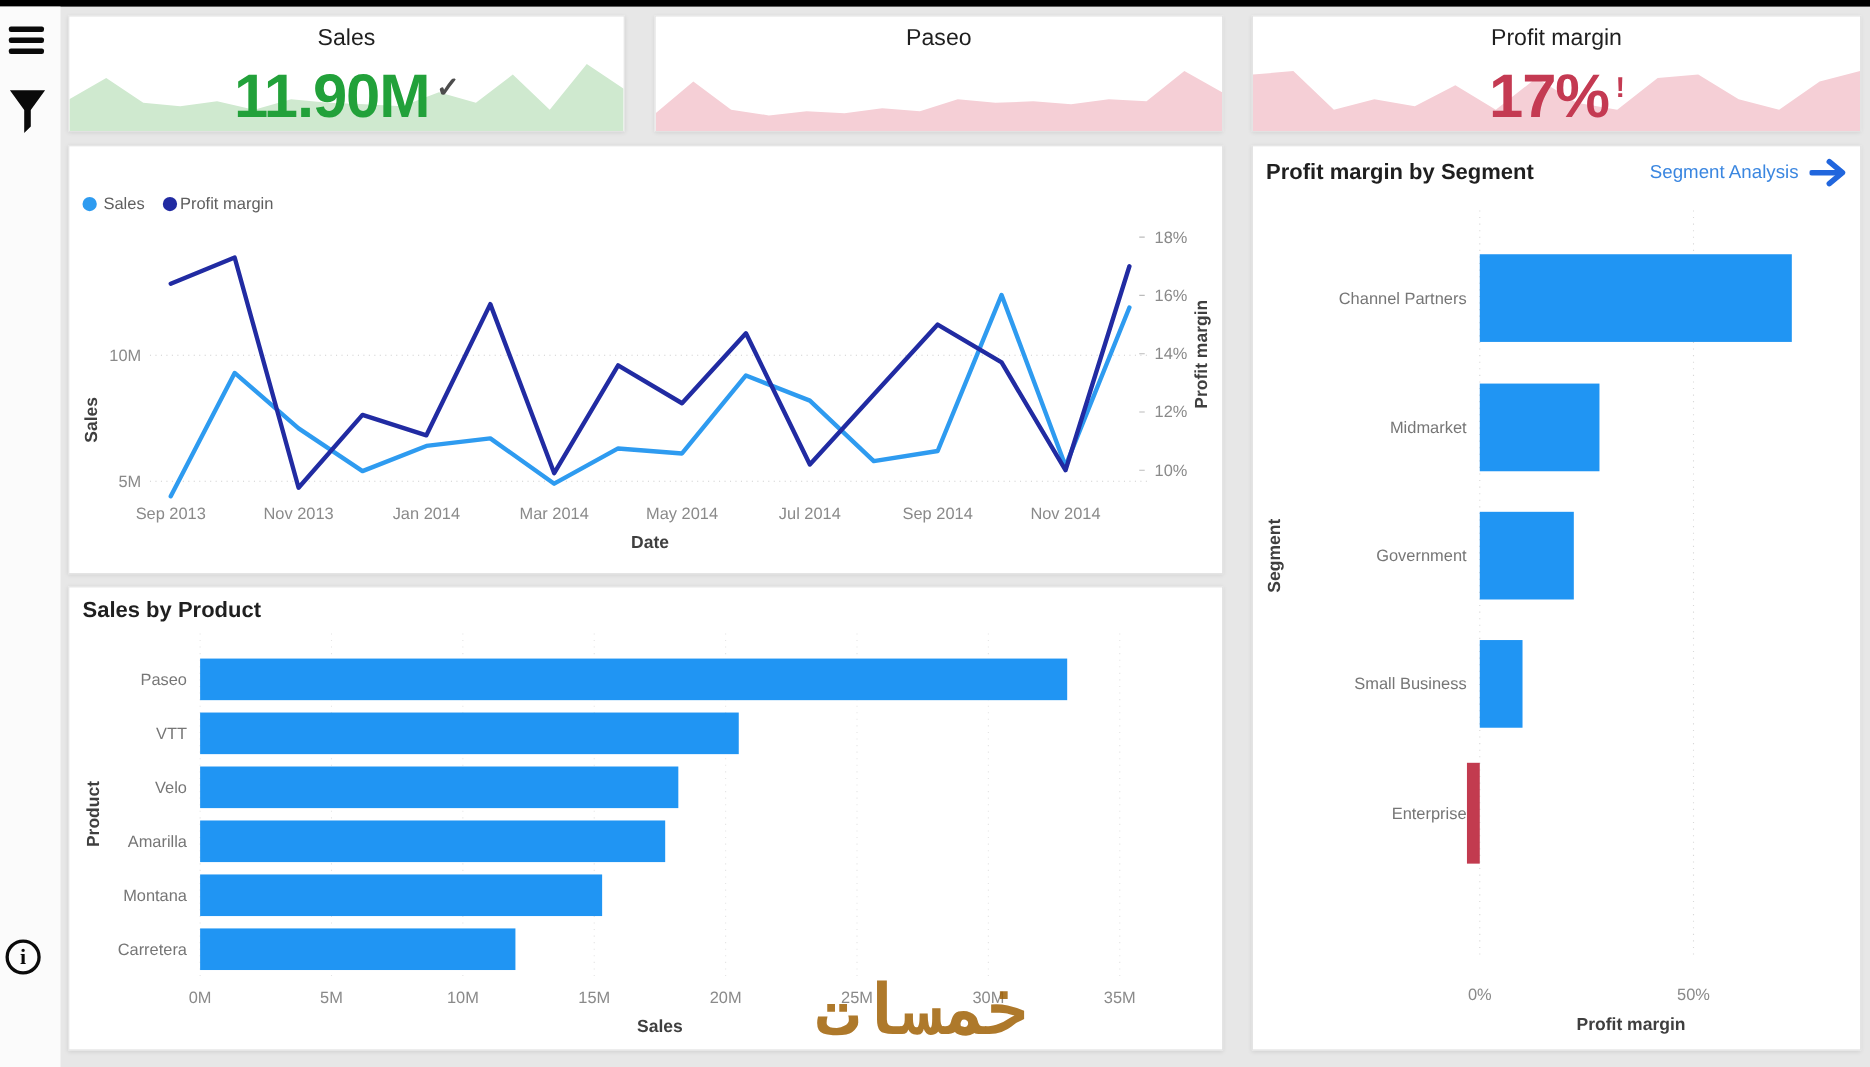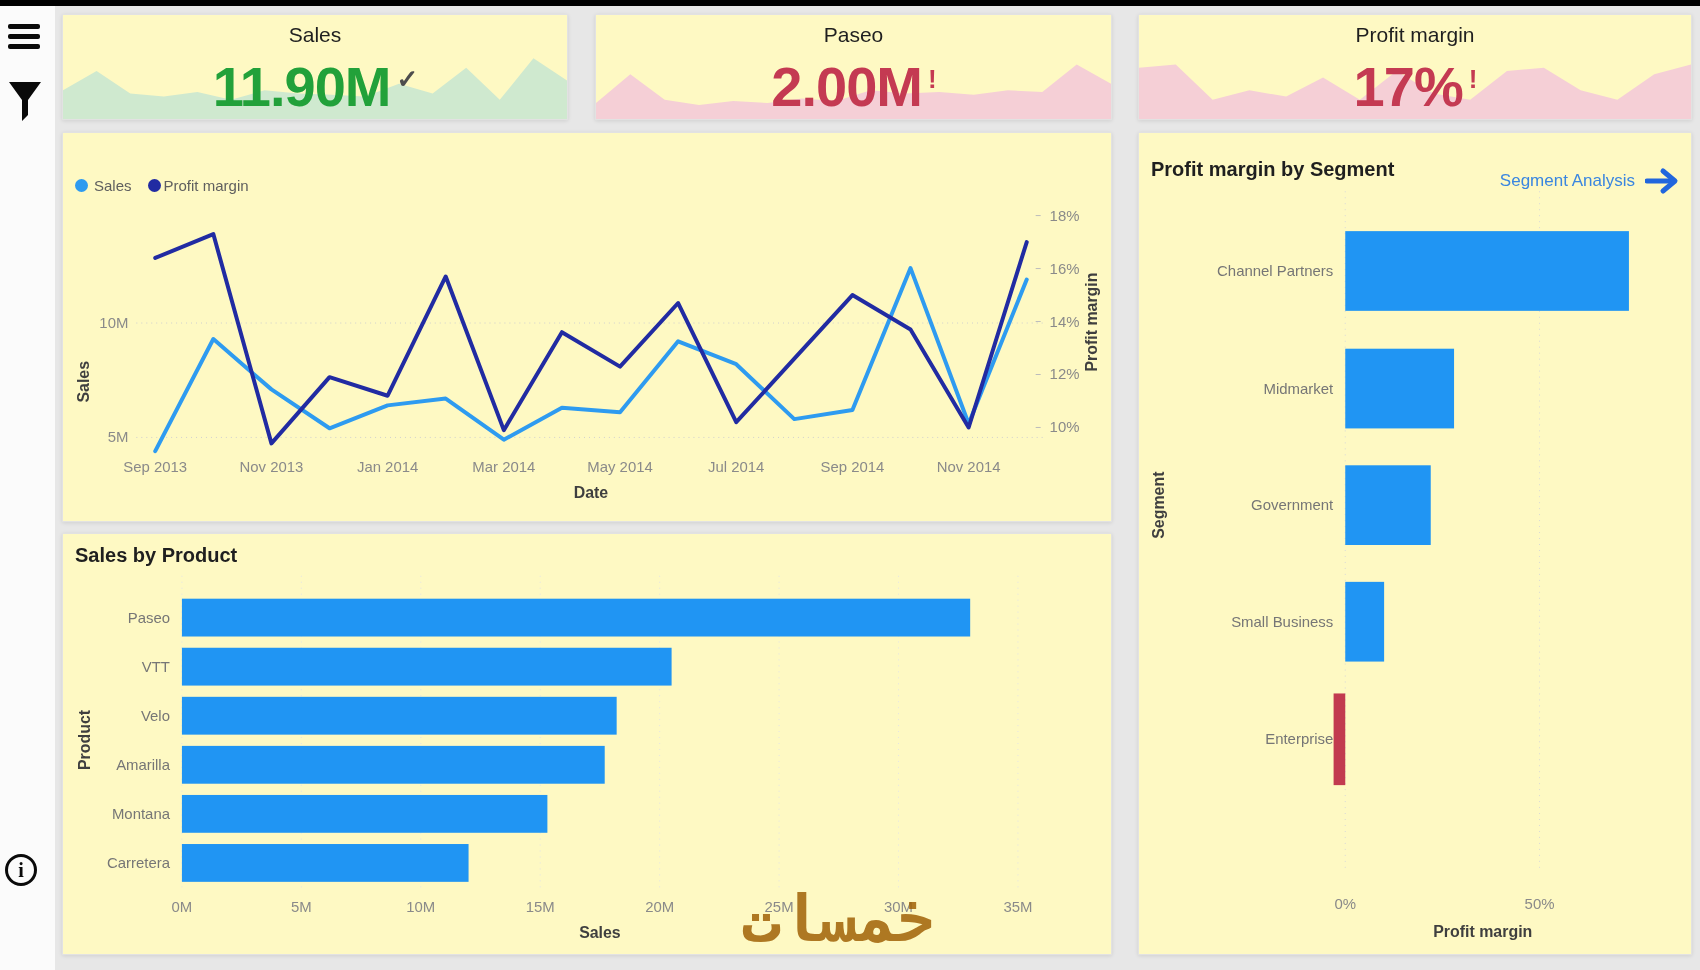--- a/index.html
+++ b/index.html
@@ -1,41 +1,41 @@
 <!DOCTYPE html>
 <html><head>
 <meta charset="utf-8">
 <style>
   * { margin:0; padding:0; box-sizing:border-box; }
   html,body { width:1700px; height:970px; overflow:hidden; background:#e7e7e7;
               font-family:"Liberation Sans", sans-serif; }
   .topbar { position:absolute; left:0; top:0; width:1700px; height:6px; background:#000; }
   .rail { position:absolute; left:0; top:6px; width:55px; height:964px; background:#fbfbfb; }
-  .card { position:absolute; background:#fef9c3; border:1px solid #e2e2e2;
+  .card { position:absolute; background:#ffffff; border:1px solid #e2e2e2;
           box-shadow:0 1px 4px rgba(0,0,0,.10); }
   
   .kpi { overflow:hidden; }
   .kpi-title { position:relative; z-index:2; text-align:center; margin-top:8px;
                font-size:21px; font-weight:500; color:#1f1f1f; }
   .kpi-value { position:relative; z-index:2; text-align:center; margin-top:12px;
                font-size:56px; font-weight:600; letter-spacing:-1px; line-height:1; }
   .kpi-value .status { font-size:26px; font-weight:700; vertical-align:18px; margin-left:6px; }
   .spark { position:absolute; left:0; bottom:0; width:100%; height:72px; z-index:1; }
   
   .chart-title { position:absolute; left:12px; top:10px; font-size:20px;
                  font-weight:600; color:#1f1f1f; z-index:2; }
   .legend { position:absolute; left:12px; top:44px; display:flex; gap:16px;
             align-items:center; z-index:2; }
   .legend-item { display:flex; align-items:center; gap:6px; font-size:15px; color:#5f5f5f; cursor:pointer; }
   .dot { width:13px; height:13px; border-radius:50%; display:inline-block; }
   .fillsvg { position:absolute; left:0; top:0; width:100%; height:100%; }
   
   .seg-header { position:absolute; left:12px; right:10px; top:10px; display:flex;
                 justify-content:space-between; align-items:center; z-index:2; }
-  .seg-link { display:flex; align-items:center; gap:10px; cursor:pointer;margin-top:24px; }
+  .seg-link { display:flex; align-items:center; gap:10px; cursor:pointer; }
   .seg-link-label { font-size:17px; color:#3a86e0; }
   
   .menu-icon { position:absolute; left:8px; top:18px; width:34px; cursor:pointer; }
   .menu-icon span { display:block; width:32px; height:5px; background:#0a0a0a;
                     border-radius:2px; margin-bottom:5px; }
   .filter-icon { position:absolute; left:7px; top:74px; cursor:pointer; }
   .info-icon { position:absolute; left:5px; top:848px; width:32px; height:32px;
                border:3px solid #0a0a0a; border-radius:50%; color:#0a0a0a;
                font:700 20px "Liberation Serif", serif; text-align:center; line-height:27px;
                cursor:pointer; }
@@ -69,23 +69,20 @@
   <div class="kpi-value" style="color: rgb(34, 161, 58);">
     <span>11.90M</span><span class="status" style="color: rgb(77, 77, 77);">✓</span>
   </div>
 </div>
 
 <div class="card kpi" style="left:595px; top:14px; width:517px; height:106px;">
   <svg class="spark" viewBox="0 0 506 72" preserveAspectRatio="none">
       <polygon points="0,72 0.0,56.0 33.7,27.2 67.5,52.8 101.2,57.9 134.9,54.1 168.7,56.0 202.4,51.5 236.1,54.1 269.9,43.2 303.6,46.4 337.3,45.1 371.1,47.7 404.8,43.2 438.5,45.1 472.3,17.6 506.0,36.8 506,72" fill="#f5cfd6"></polygon>
     </svg>
   <div class="kpi-title">Paseo</div>
-  <div class="kpi-value" style="color: rgb(196, 58, 82);">
-    <span>2.00M</span><span class="status" style="color: rgb(196, 58, 82);">!</span>
-  </div>
 </div>
 
 <div class="card kpi" style="left:1138px; top:14px; width:554px; height:106px;">
   <svg class="spark" viewBox="0 0 506 72" preserveAspectRatio="none">
       <polygon points="0,72 0.0,20.8 33.7,17.6 67.5,52.8 101.2,43.2 134.9,49.6 168.7,30.4 202.4,52.8 236.1,24.0 269.9,46.4 303.6,52.8 337.3,24.0 371.1,20.8 404.8,43.2 438.5,52.8 472.3,27.2 506.0,17.6 506,72" fill="#f5cfd6"></polygon>
     </svg>
   <div class="kpi-title">Profit margin</div>
   <div class="kpi-value" style="color: rgb(196, 58, 82);">
     <span>17%</span><span class="status" style="color: rgb(196, 58, 82);">!</span>
   </div>

